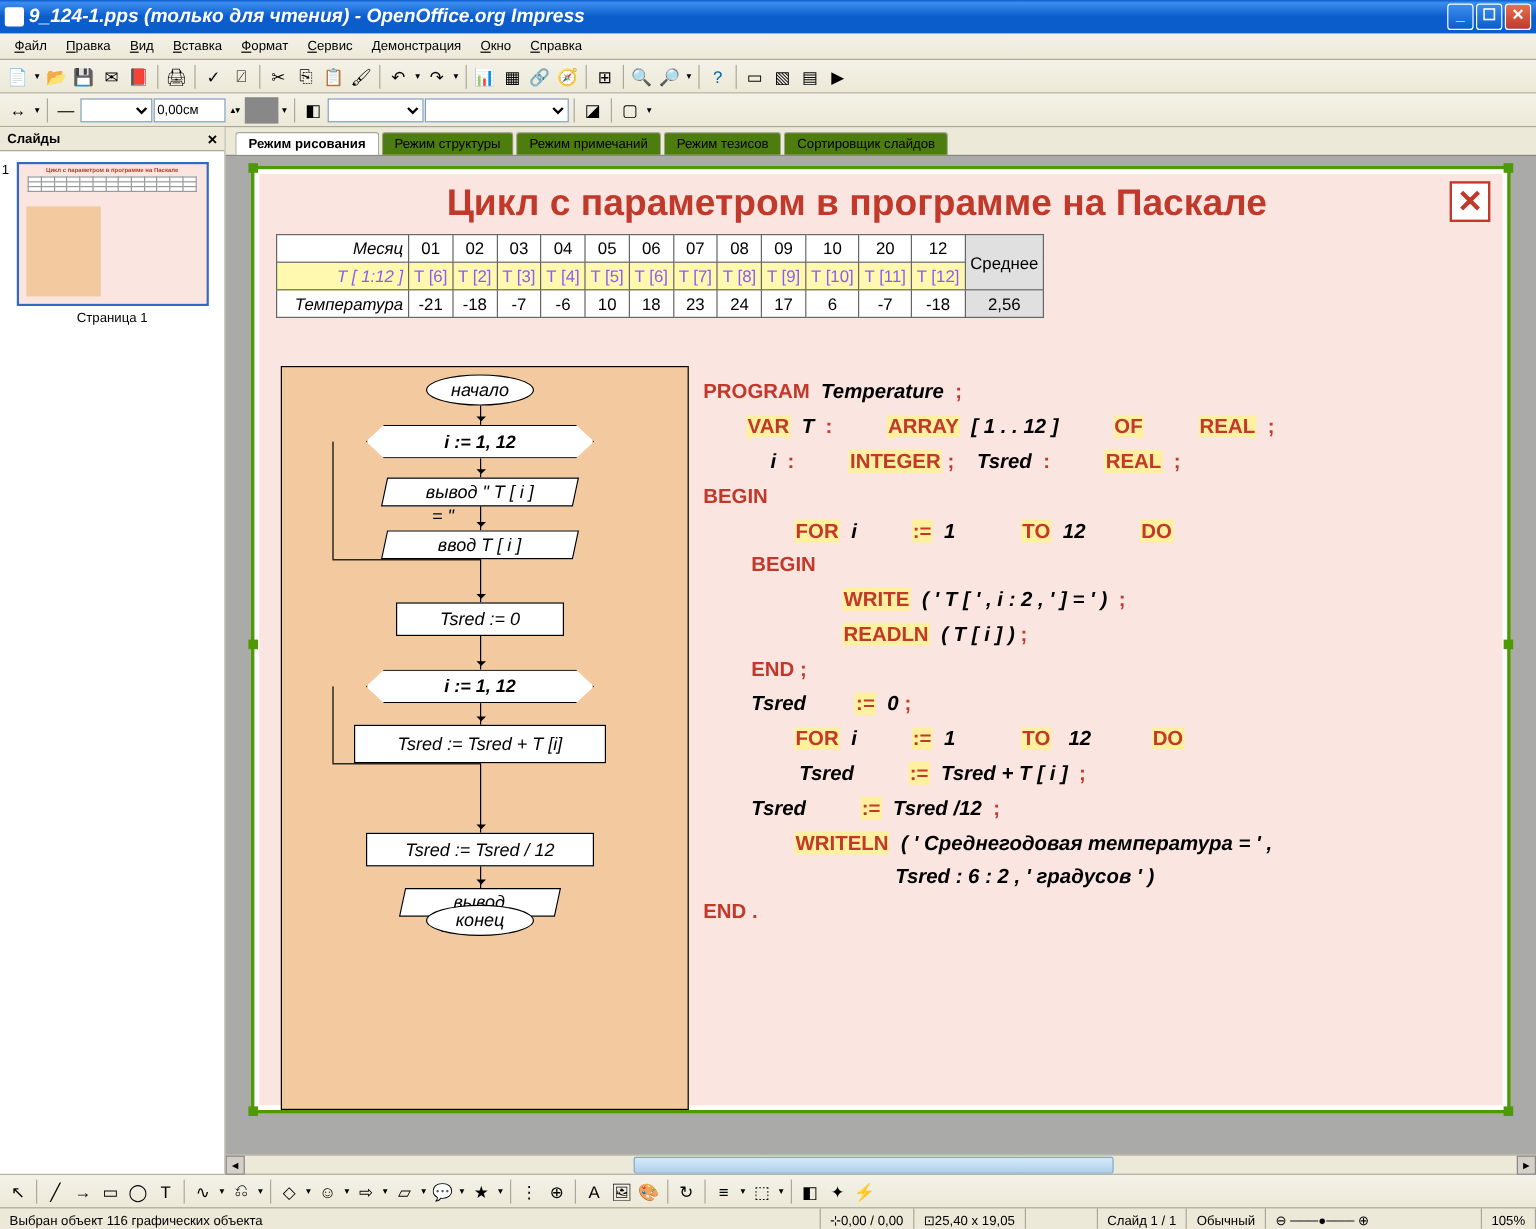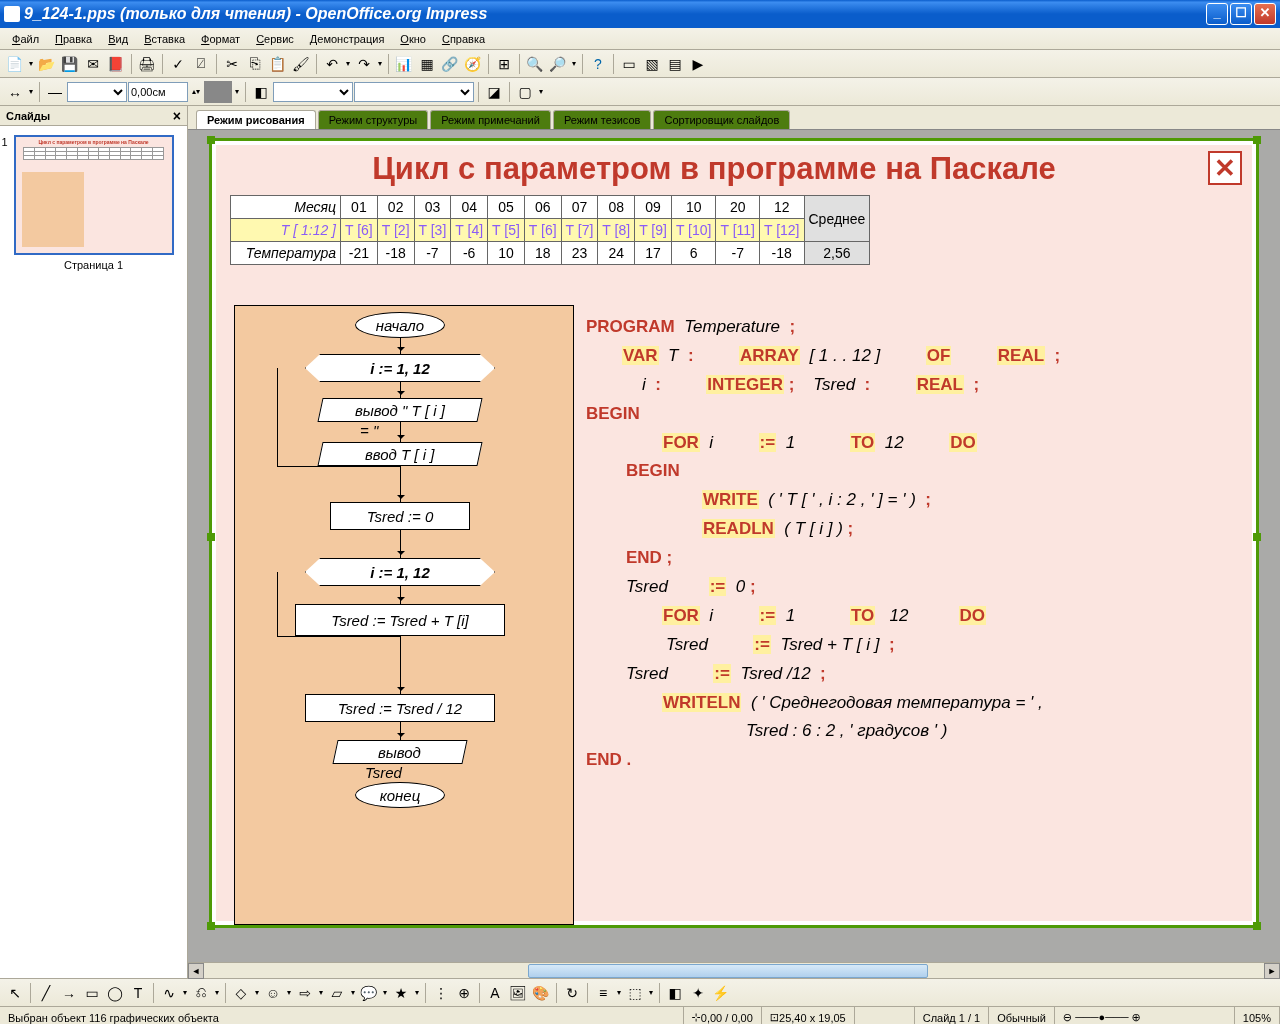--- a/index.html
+++ b/index.html
@@ -70,21 +70,21 @@
 .flow-hex { height: 28px; clip-path: polygon(8% 0, 92% 0, 100% 50%, 92% 100%, 8% 100%, 0 50%); }
 .flow-para { height: 28px; transform: skewX(-12deg); }
 .flow-para span { display: inline-block; transform: skewX(12deg); }
 .flow-rect { height: 28px; }
 .flow-arrow { position: absolute; width: 1px; background: #000; }
 .flow-arrow::after { content: ''; position: absolute; bottom: -1px; left: -3px; border: 4px solid transparent; border-top-color: #000; }
 
 
 .code-area { position: absolute; top: 168px; left: 370px; right: 20px; font-size: 17px; font-family: "Times New Roman", serif; line-height: 1.7; }
 .code-area .kw { color: #c0392b; font-weight: bold; }
-.code-area .var { font-style: italic; font-weight: normal; }
+.code-area .var { font-style: italic; font-weight: bold; }
 .code-area .op { color: #c0392b; font-weight: bold; }
 .code-area .hl { background: #fff0a0; padding: 0 1px; margin-left: 36px; }
 
 
 .bottom-toolbar { height: 28px; background: linear-gradient(to bottom, #f4f2e8, #ece9d8); display: flex; align-items: center; padding: 0 4px; border-top: 1px solid #aca899; gap: 1px; }
 
 
 .statusbar { height: 22px; background: #ece9d8; border-top: 1px solid #aca899; display: flex; align-items: center; font-size: 11px; }
 .status-cell { padding: 0 8px; border-right: 1px solid #aca899; height: 100%; display: flex; align-items: center; }
 
@@ -343,21 +343,21 @@
             <div class="flow-shape flow-hex" style="top:252px;left:70px;width:190px;font-weight:bold">i := 1, 12</div>
             <div class="flow-arrow" style="top:280px;left:165px;height:18px"></div>
             <div class="flow-shape flow-rect" style="top:298px;left:60px;width:210px;height:32px">Tsred := Tsred + T [i]</div>
             <div class="flow-arrow" style="top:330px;left:165px;height:58px"></div>
             <div class="flow-shape flow-rect" style="top:388px;left:70px;width:190px">Tsred := Tsred / 12</div>
             <div class="flow-arrow" style="top:416px;left:165px;height:18px"></div>
             <div class="flow-shape flow-para" style="top:434px;left:100px;width:130px;height:24px">
                 <span>вывод</span>
               </div>
             <div style="position:absolute;top:458px;left:130px;font-style:italic;font-size:15px">Tsred</div>
-            <div class="flow-shape flow-oval" style="top:476px;left:120px;width:90px">конец</div>
+            <div class="flow-shape flow-oval" style="top:448px;left:120px;width:90px">конец</div>
 
             <div style="position:absolute;top:62px;left:42px;width:1px;height:98px;background:#000"></div>
             <div style="position:absolute;top:160px;left:42px;width:123px;height:1px;background:#000"></div>
             <div style="position:absolute;top:266px;left:42px;width:1px;height:64px;background:#000"></div>
             <div style="position:absolute;top:330px;left:42px;width:123px;height:1px;background:#000"></div>
           </div>
 
           <div class="code-area">
             <div><span class="kw">PROGRAM</span>&nbsp;&nbsp;<span class="var">Temperature</span>&nbsp;&nbsp;<span class="op">;</span></div>
             <div><span class="kw hl">VAR</span>&nbsp;&nbsp;<span class="var">T</span>&nbsp;&nbsp;<span class="op">:</span>&nbsp;&nbsp;<span class="kw hl">ARRAY</span>&nbsp;&nbsp;<span class="var">[ 1 . . 12 ]</span>&nbsp;&nbsp;<span class="kw hl">OF</span>&nbsp;&nbsp;<span class="kw hl">REAL</span>&nbsp;&nbsp;<span class="op">;</span></div>

